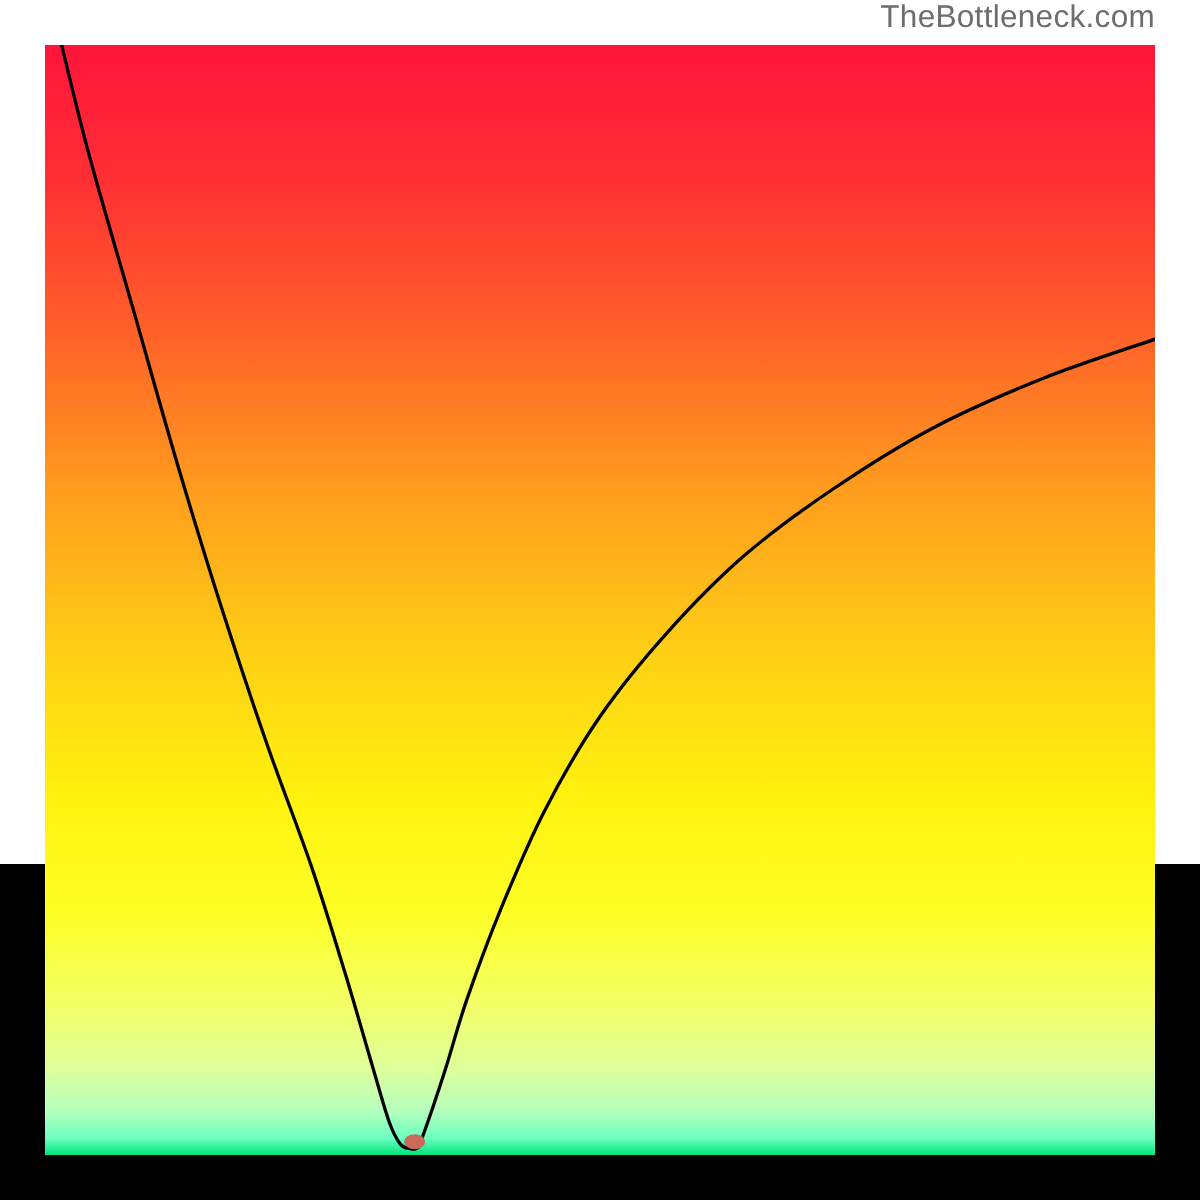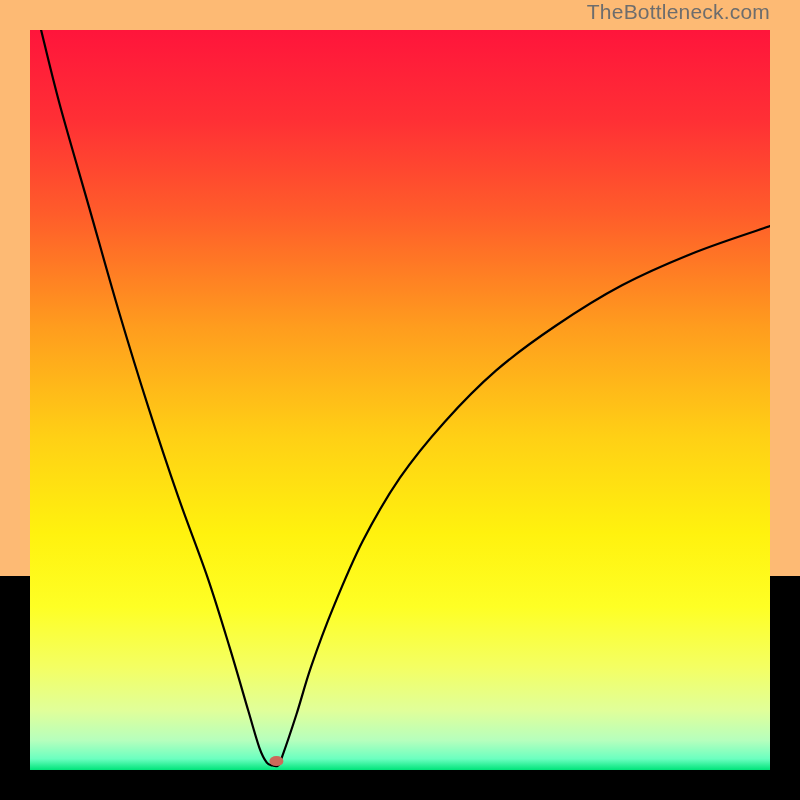--- a/index.html
+++ b/index.html
@@ -10,21 +10,21 @@
     background: #000;
     overflow: hidden;
     font-family: Arial, Helvetica, sans-serif;
   }
   .frame {
     position: absolute;
     left: 0;
     top: 0;
     width: 800px;
     height: 576px;
-    background: #fdba74;
+    background: #ffffff;
     text-decoration: underline;
   }
   .plot-area {
     position: absolute;
     left: 30px;
     top: 30px;
     width: 740px;
     height: 740px;
   }
   .watermark {

